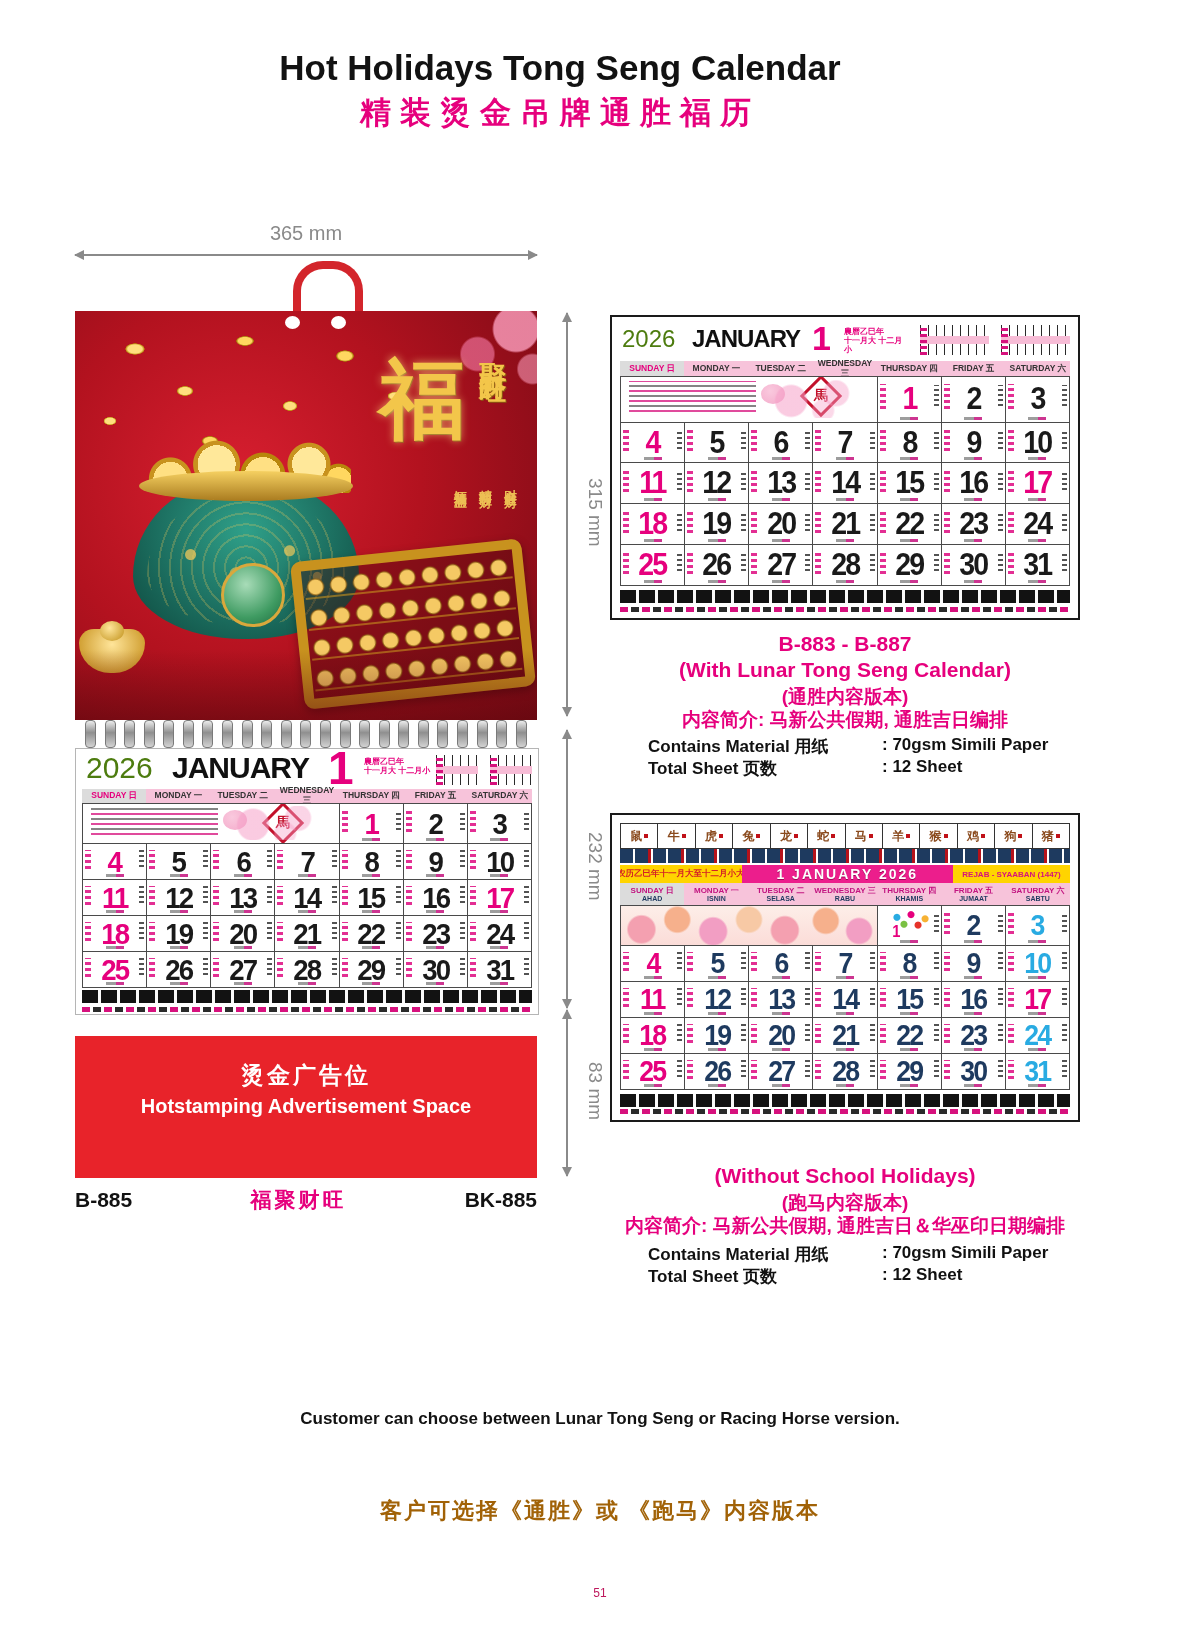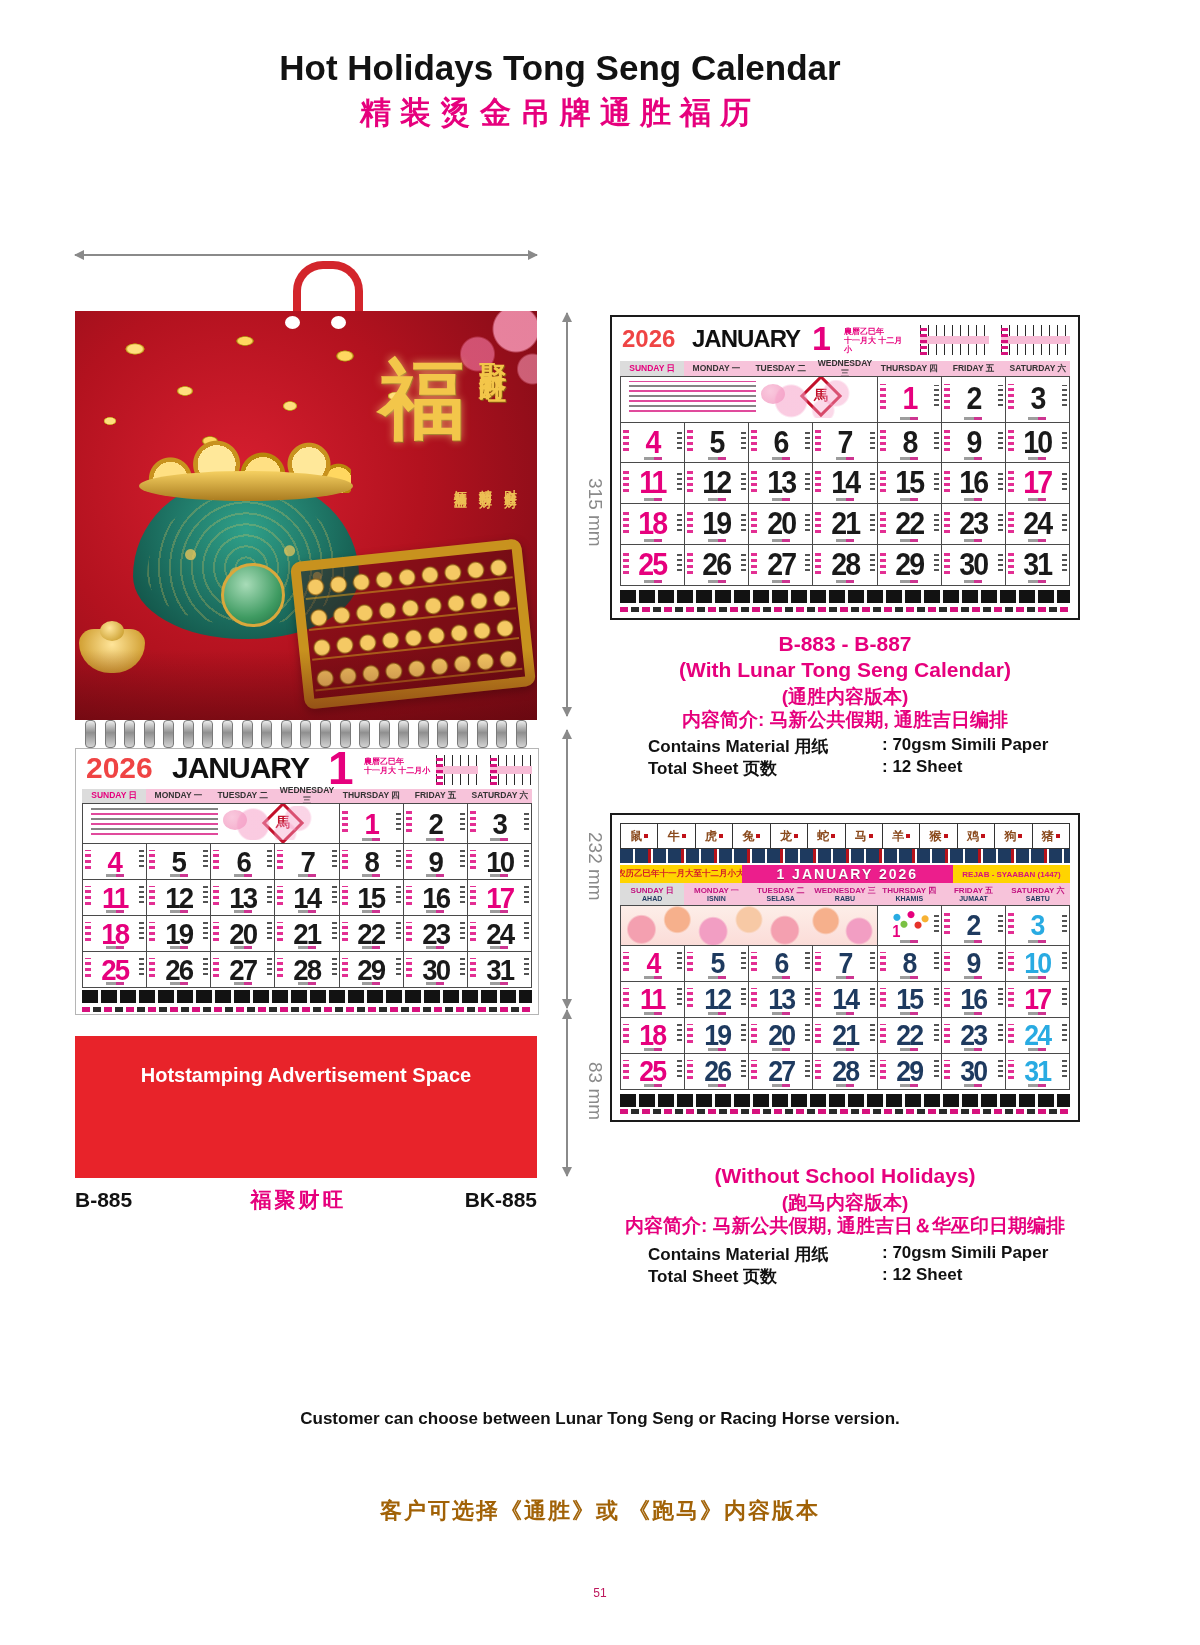--- a/index.html
+++ b/index.html
@@ -83,21 +83,21 @@
   .arow{height:20px;background-image:radial-gradient(circle 8px at 11px 10px,#f5c964 0 7px,#8a5d12 8px,transparent 9px);
        background-size:23px 20px;background-repeat:repeat-x;border-bottom:2px solid rgba(200,146,30,.6);}
   
   .binding{position:absolute;left:75px;top:720px;width:462px;height:28px;display:flex;
            justify-content:space-between;align-items:flex-start;padding:0 10px;box-sizing:border-box;}
   .loop{width:9px;height:26px;border-radius:4px;border:1px solid #7a7a7a;
         background:linear-gradient(180deg,#ececec,#8f8f8f 45%,#d2d2d2);}
   
   .pad{position:absolute;background:#fff;}
   .thumb{position:absolute;background:#fff;border:2px solid #1a1a1a;box-sizing:border-box;}
-  .cal-year{color:#ef4444;font-weight:bold;}
+  .cal-year{color:#4d7c0f;font-weight:normal;}
   .cal-month{color:#101010;font-weight:bold;letter-spacing:-1px;}
   .cal-big1{color:#e6007d;font-weight:bold;}
   .cal-lunar{color:#e6007d;font-weight:bold;font-size:8px;line-height:9px;}
   .mini-months{position:absolute;display:flex;gap:12px;}
   .mini{flex:1;position:relative;background:
         linear-gradient(transparent 0 36%,#f7bcd6 36% 62%,transparent 62%),
         repeating-linear-gradient(90deg,#2a2a2a 0 1.5px,transparent 1.5px 8px);}
   .mini::before{content:'';position:absolute;left:0;top:0;bottom:0;width:7px;
         background:repeating-linear-gradient(0deg,#d6117d 0 3px,transparent 3px 6px);}
   .day-band{position:absolute;display:flex;background:#f7c3da;align-items:stretch;}
@@ -200,20 +200,21 @@
   .page-num{position:absolute;left:0;top:1586px;width:1200px;text-align:center;font-size:12px;color:#be185d;}
 </style>
 </head>
 <body>
 
 <div class="page">
 
   <div class="title-en">Hot Holidays Tong Seng Calendar</div>
   <div class="title-zh">精装烫金吊牌通胜福历</div>
 
+  <div class="dim-label-h">365 mm</div>
   <div class="harrow"></div>
 
   <div class="rope"></div>
   <div class="hole" style="left:285px;top:316px;"></div>
   <div class="hole" style="left:331px;top:316px;"></div>
 
   <div class="cover">
     <div class="coins"></div>
     <div class="flower-tr"></div>
     <div class="cover-side">聚财旺</div>
@@ -422,20 +423,21 @@
           <div class="cal-cell sat">
             <span class="num">31</span>
             <span class="lunar"></span>
           </div>
         </div>
       </div>
     <div class="info-strip" style="left:6px;right:6px;bottom:2px;height:22px;"></div>
   </div>
 
   <div class="ad-box">
+    <div class="ad-line1">烫金广告位</div>
     <div class="ad-line2">Hotstamping Advertisement Space</div>
   </div>
 
   <div class="model-row">
     <span class="model-left">B-885</span>
     <span class="model-center">福聚财旺</span>
     <span class="model-right">BK-885</span>
   </div>
 
   <div class="varrow" style="left:566px;top:313px;height:403px;"></div>

